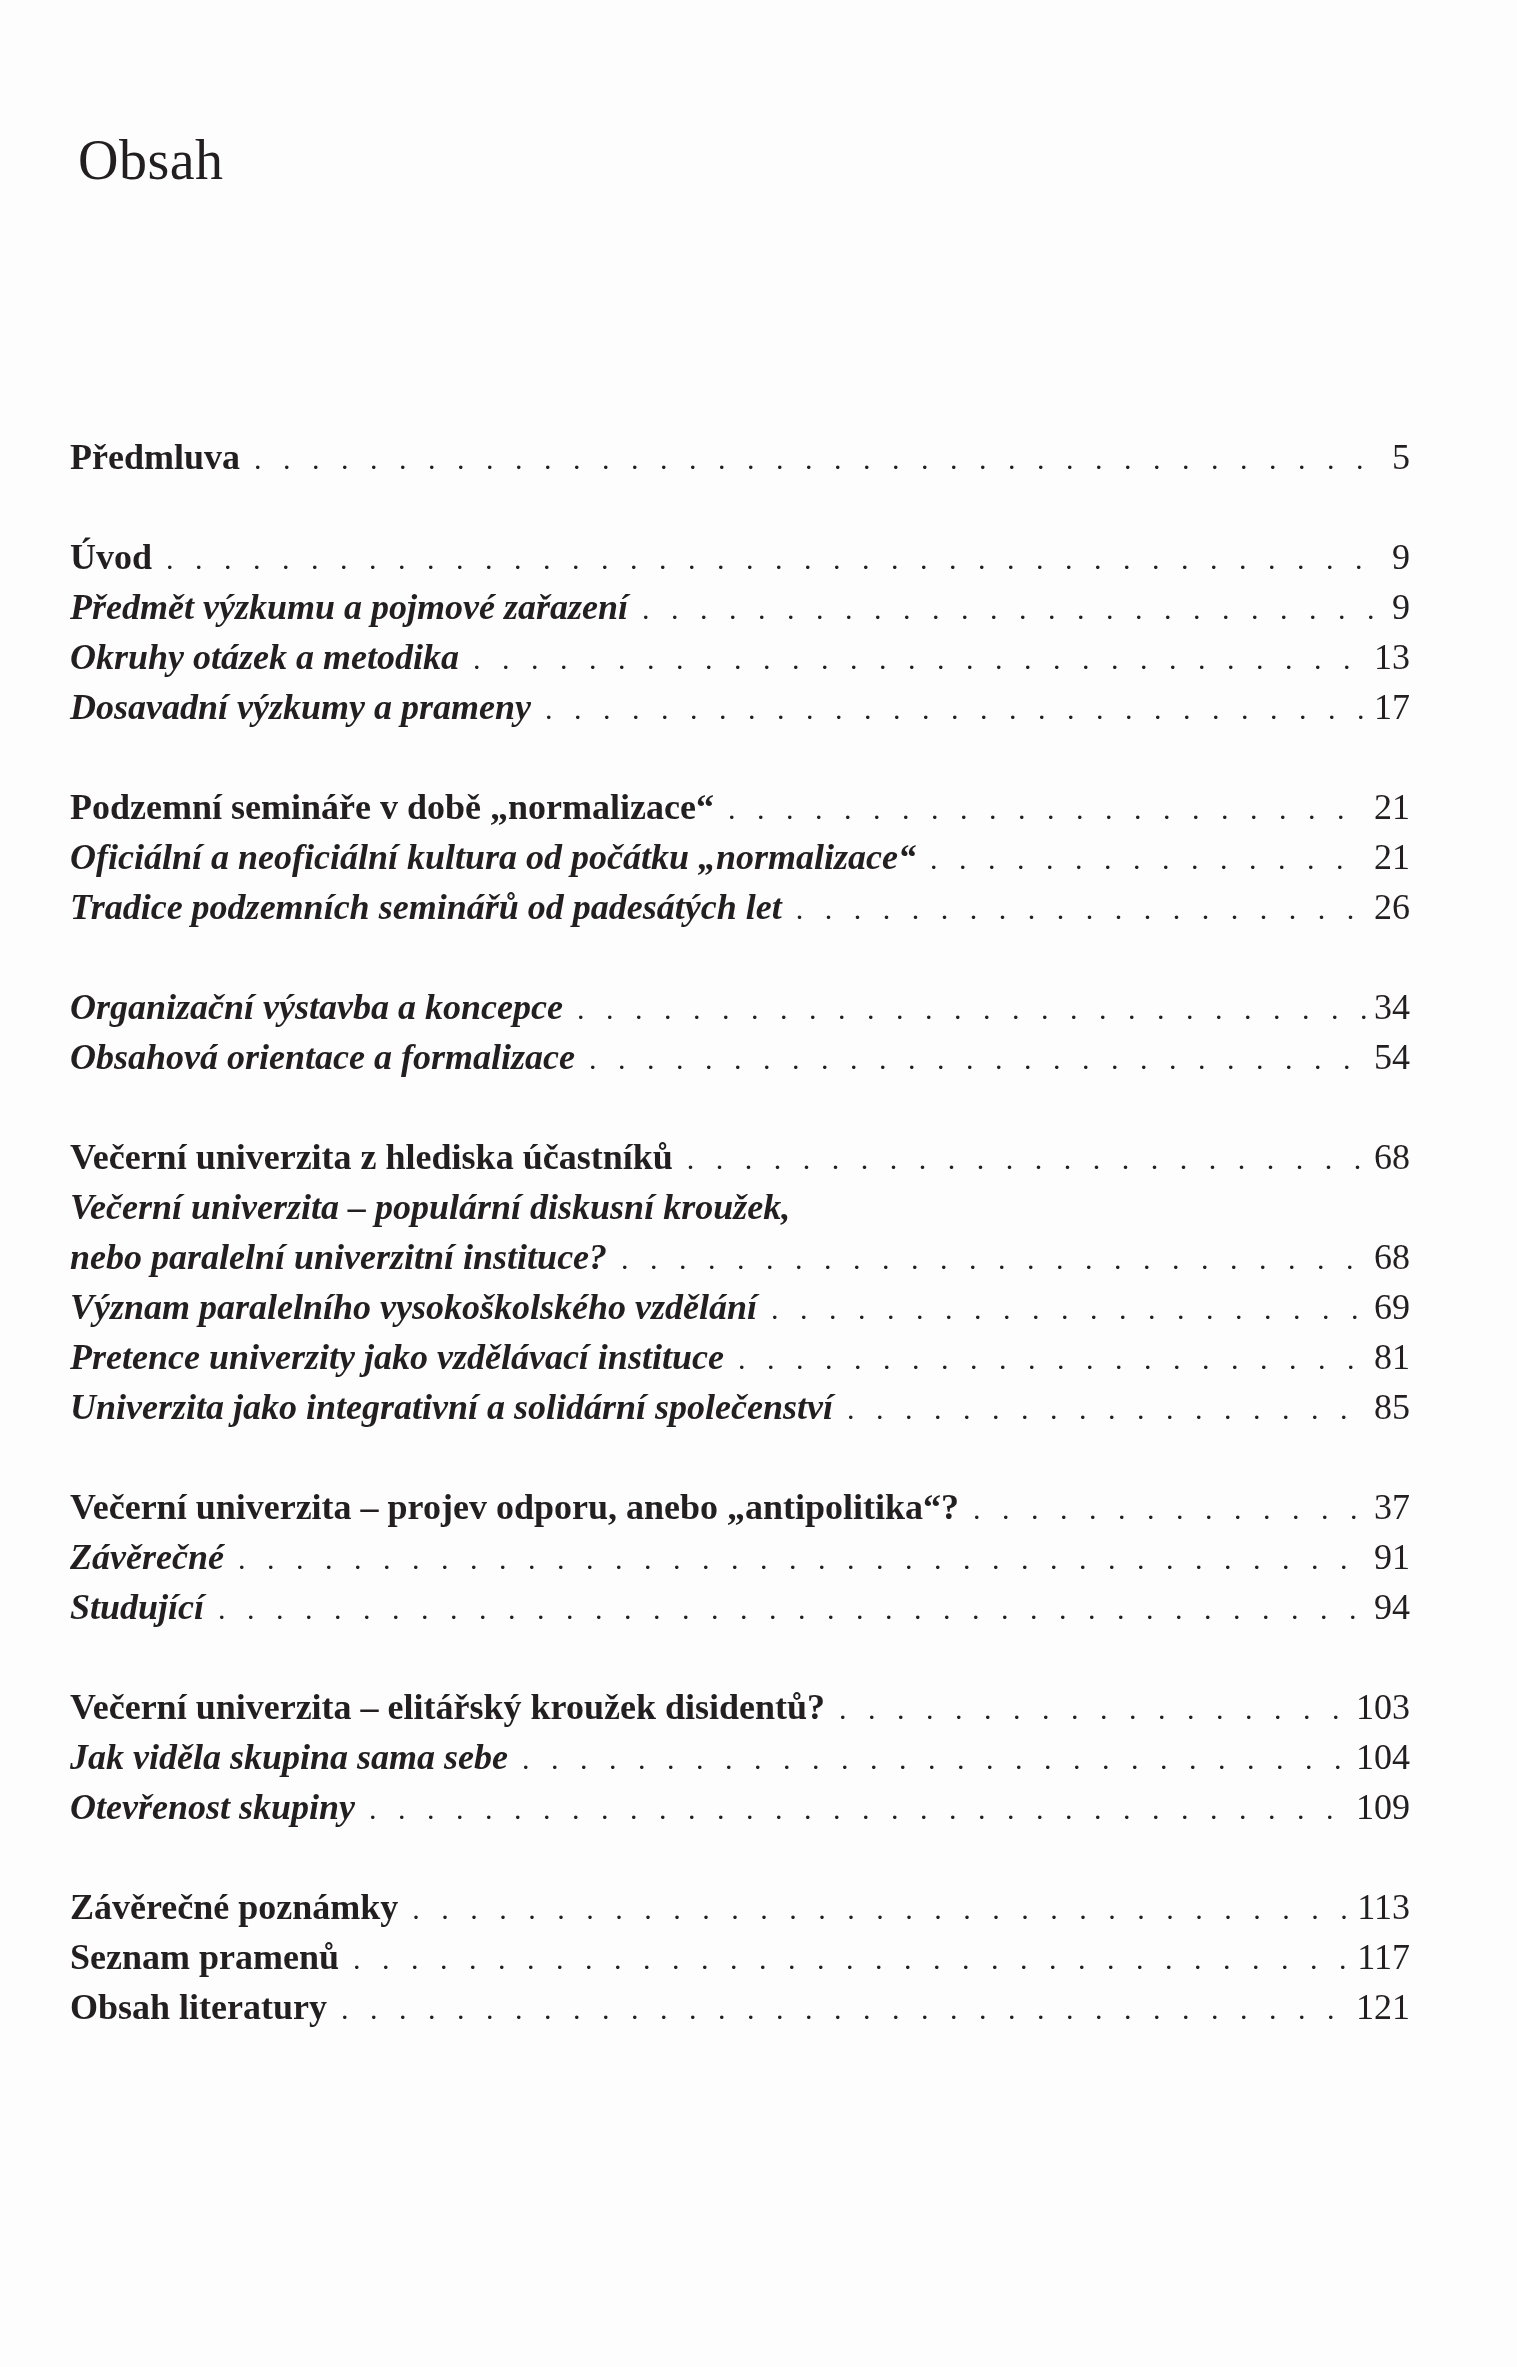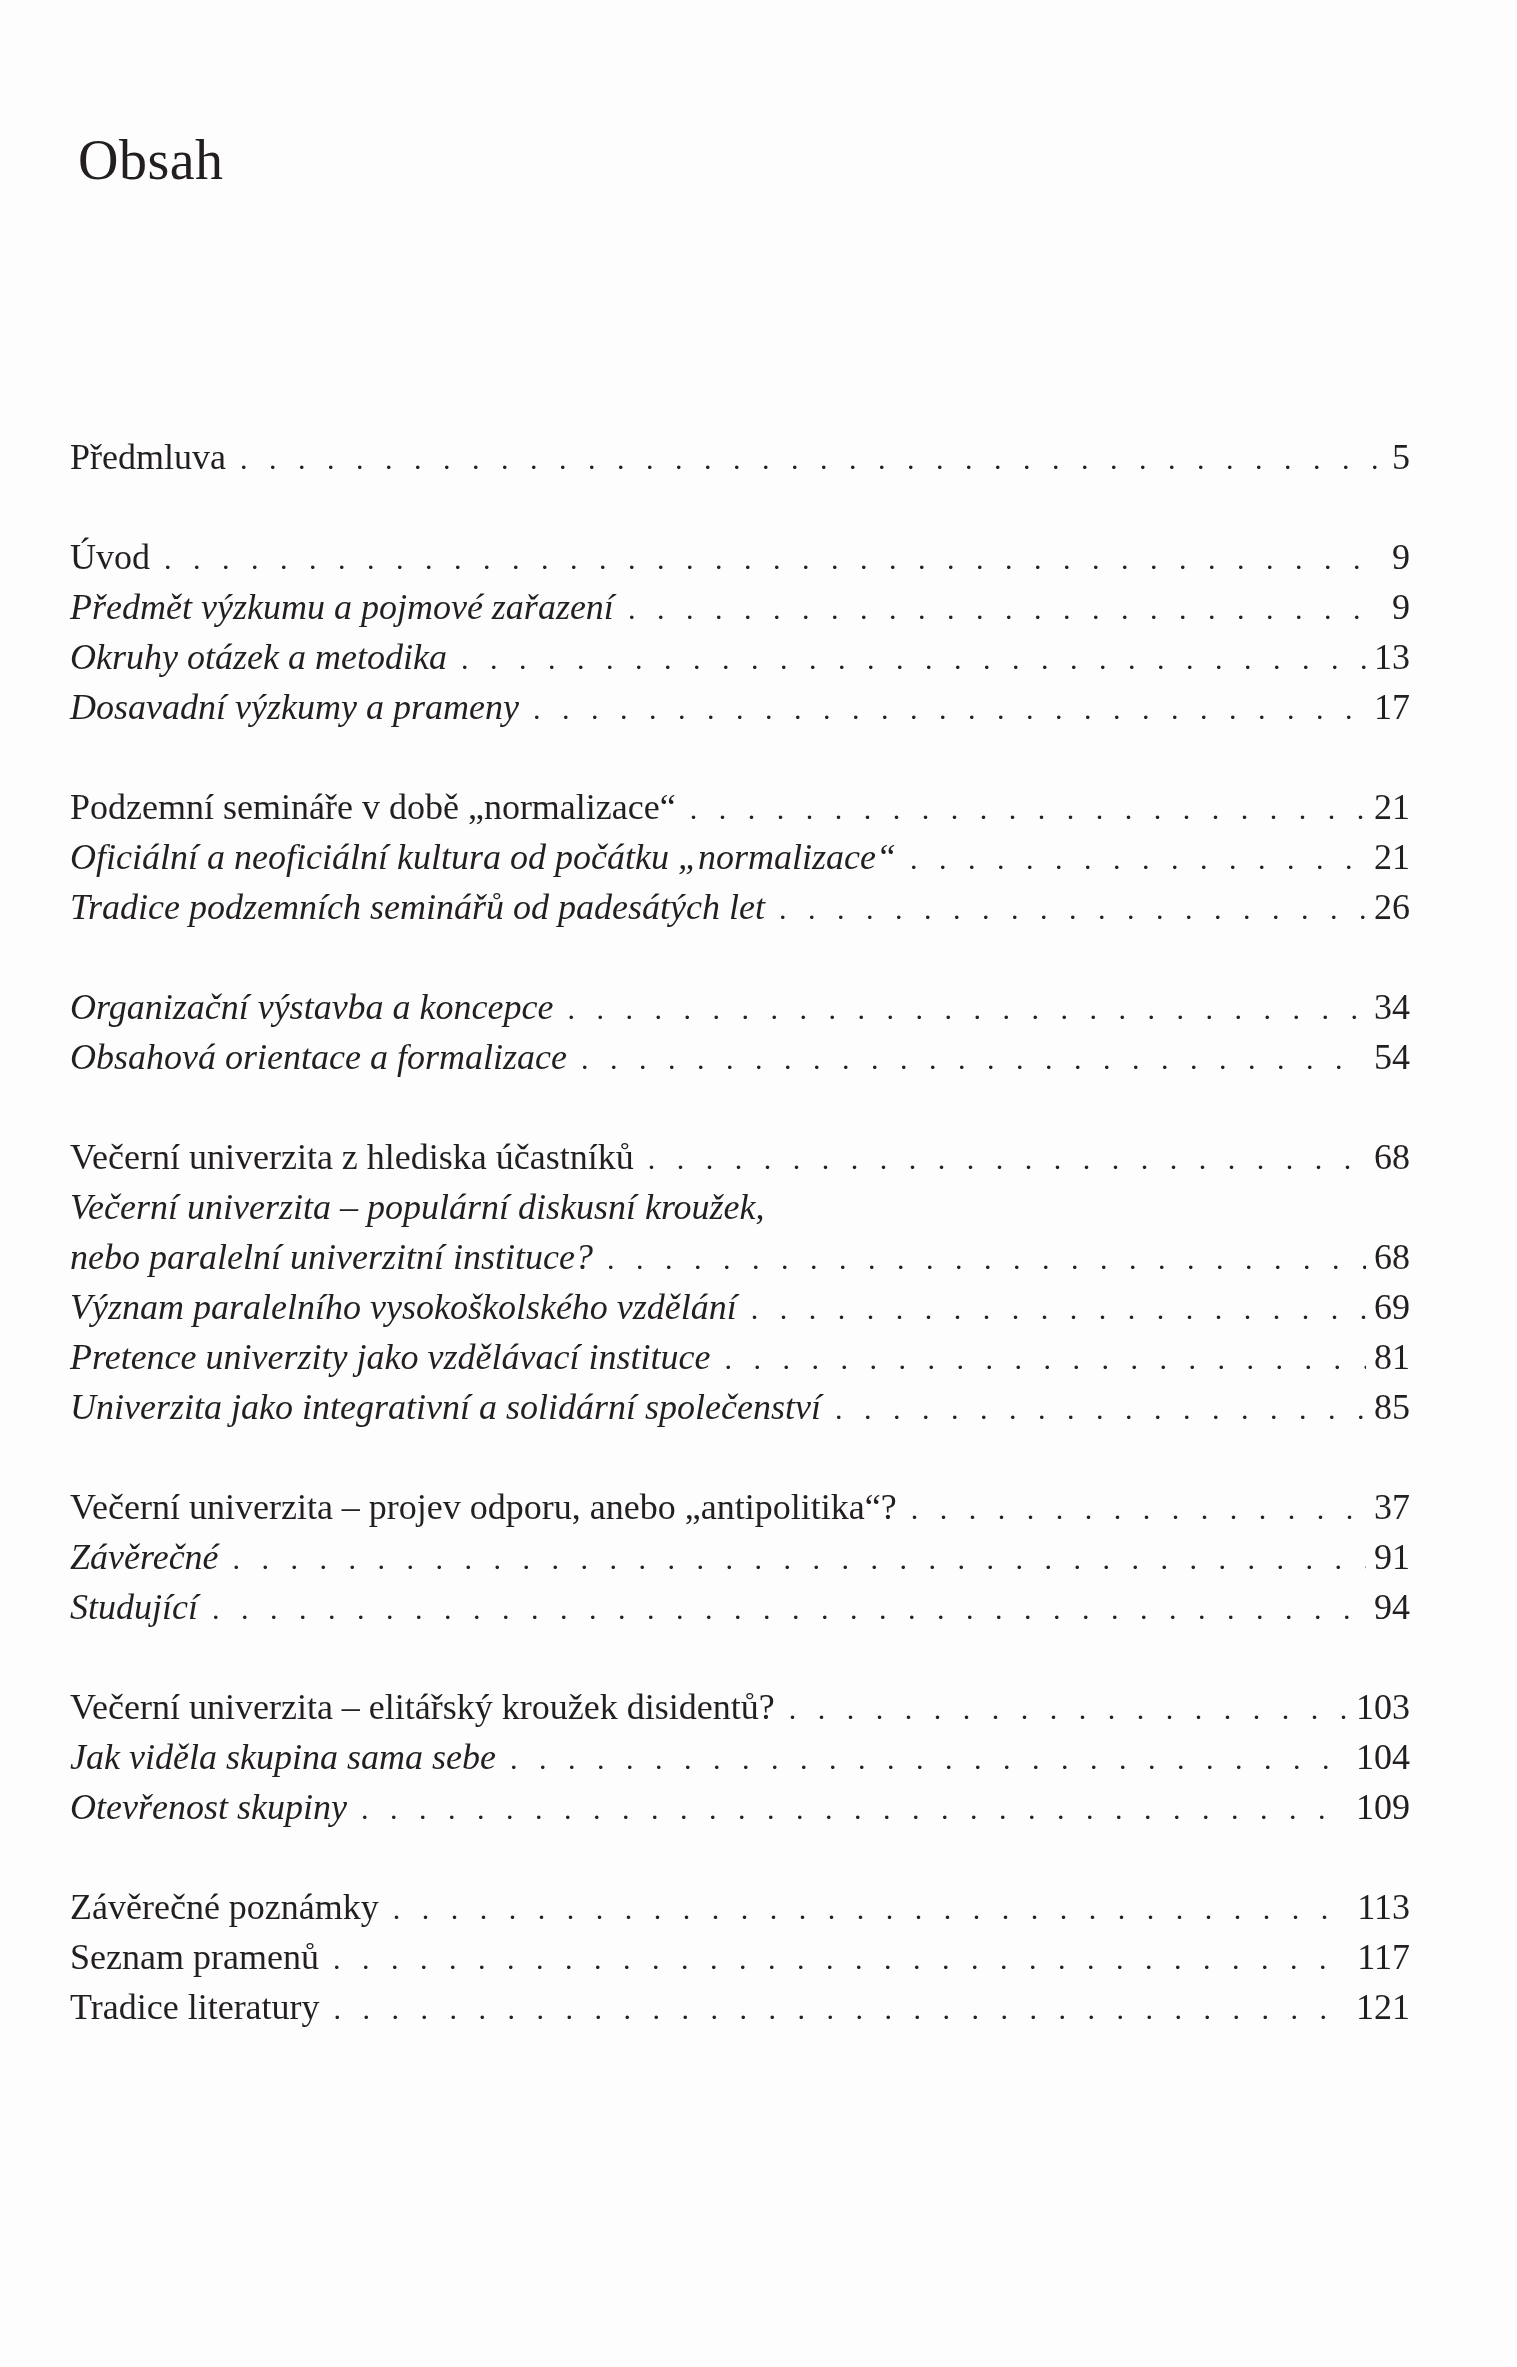--- a/index.html
+++ b/index.html
@@ -29,21 +29,21 @@
   .entry {
     display: flex;
     align-items: baseline;
     height: 50px;
     font-family: "Liberation Serif", serif;
     font-size: 36px;
     line-height: 50px;
     white-space: nowrap;
   }
   .entry.sub .entry-title { font-style: italic; }
-  .entry-title { flex: 0 0 auto; }
+  .entry-title { flex: 0 0 auto; font-weight: bold; }
   .leader {
     flex: 1 1 auto;
     overflow: hidden;
     margin: 0 8px 0 14px;
     letter-spacing: 0;
     color: #231f20;
     font-size: 30px;
   }
   .leader::before {
     content: ". . . . . . . . . . . . . . . . . . . . . . . . . . . . . . . . . . . . . . . . . . . . . . . . . . . . . . . . . . . . .";
@@ -195,19 +195,19 @@
       <span class="entry-title">Závěrečné poznámky</span>
       <span class="leader"></span>
       <span class="entry-page">113</span>
     </div>
     <div class="entry">
       <span class="entry-title">Seznam pramenů</span>
       <span class="leader"></span>
       <span class="entry-page">117</span>
     </div>
     <div class="entry">
-      <span class="entry-title">Tradice literatury</span>
+      <span class="entry-title">Obsah literatury</span>
       <span class="leader"></span>
       <span class="entry-page">121</span>
     </div>
   </div>
 
 </div>
 
 </body></html>

